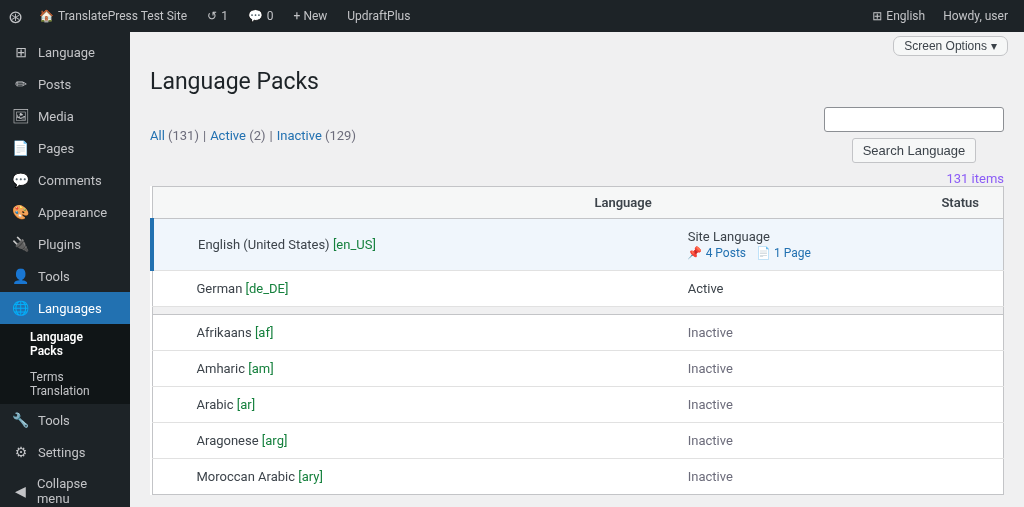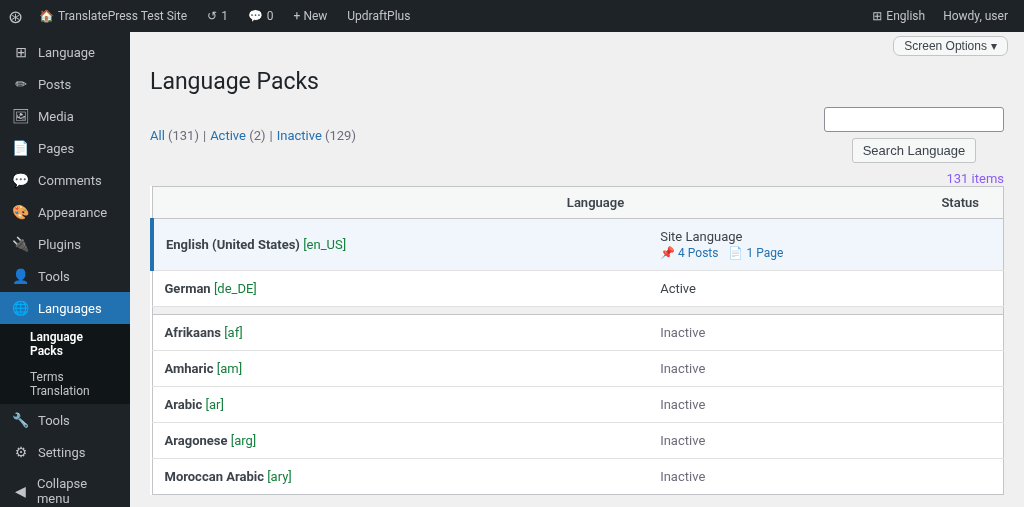--- a/index.html
+++ b/index.html
@@ -123,21 +123,21 @@
       margin-left: 35px;
     }
     .wp-table td {
       padding: 10px 12px;
       border-bottom: 1px solid #e1e1e1;
       font-size: 13px;
       vertical-align: middle;
     }
     .wp-table tr:last-child td { border-bottom: none; }
     .row-site-lang td { background: #f0f6fc; }
-    .lang-name { font-weight: 700; }
+    .lang-name { font-weight: 400; margin-left: 32px; }
     .lang-code { font-weight: normal; color: #15803d; }
     .status-site { color: #3c434a; }
     .status-links { margin-top: 2px; display: flex; gap: 10px; }
     .status-link { color: #2271b1; text-decoration: none; font-size: 12px; display: flex; align-items: center; gap: 3px; }
     .status-inactive { color: #6c6c7b; }
     .status-active { color: #3c434a; }
     .left-border-blue { border-left: 4px solid #2271b1; }
 
     
     .divider-row td { background: #f0f0f1; height: 8px; border-bottom: 1px solid #c3c4c7; border-top: 1px solid #c3c4c7; padding: 0; }

